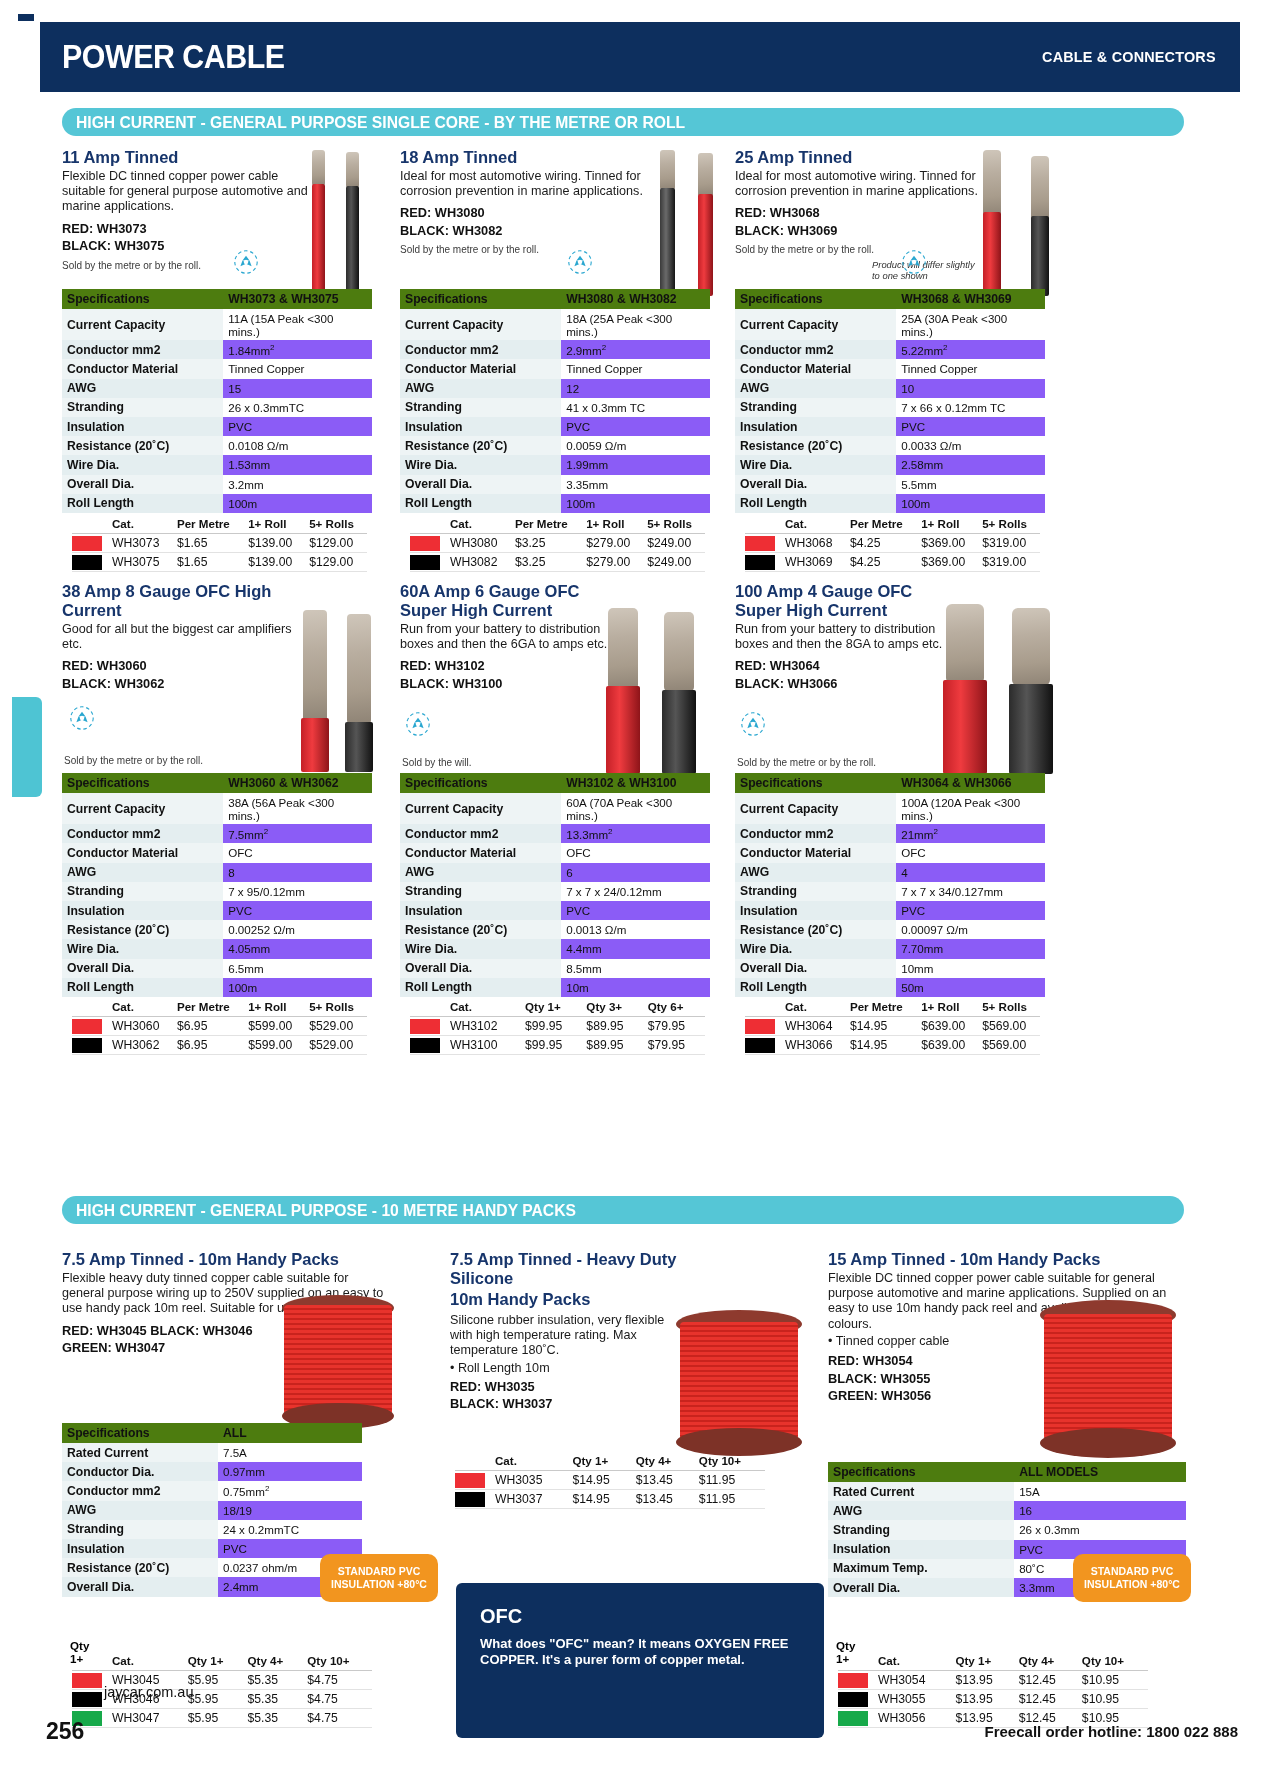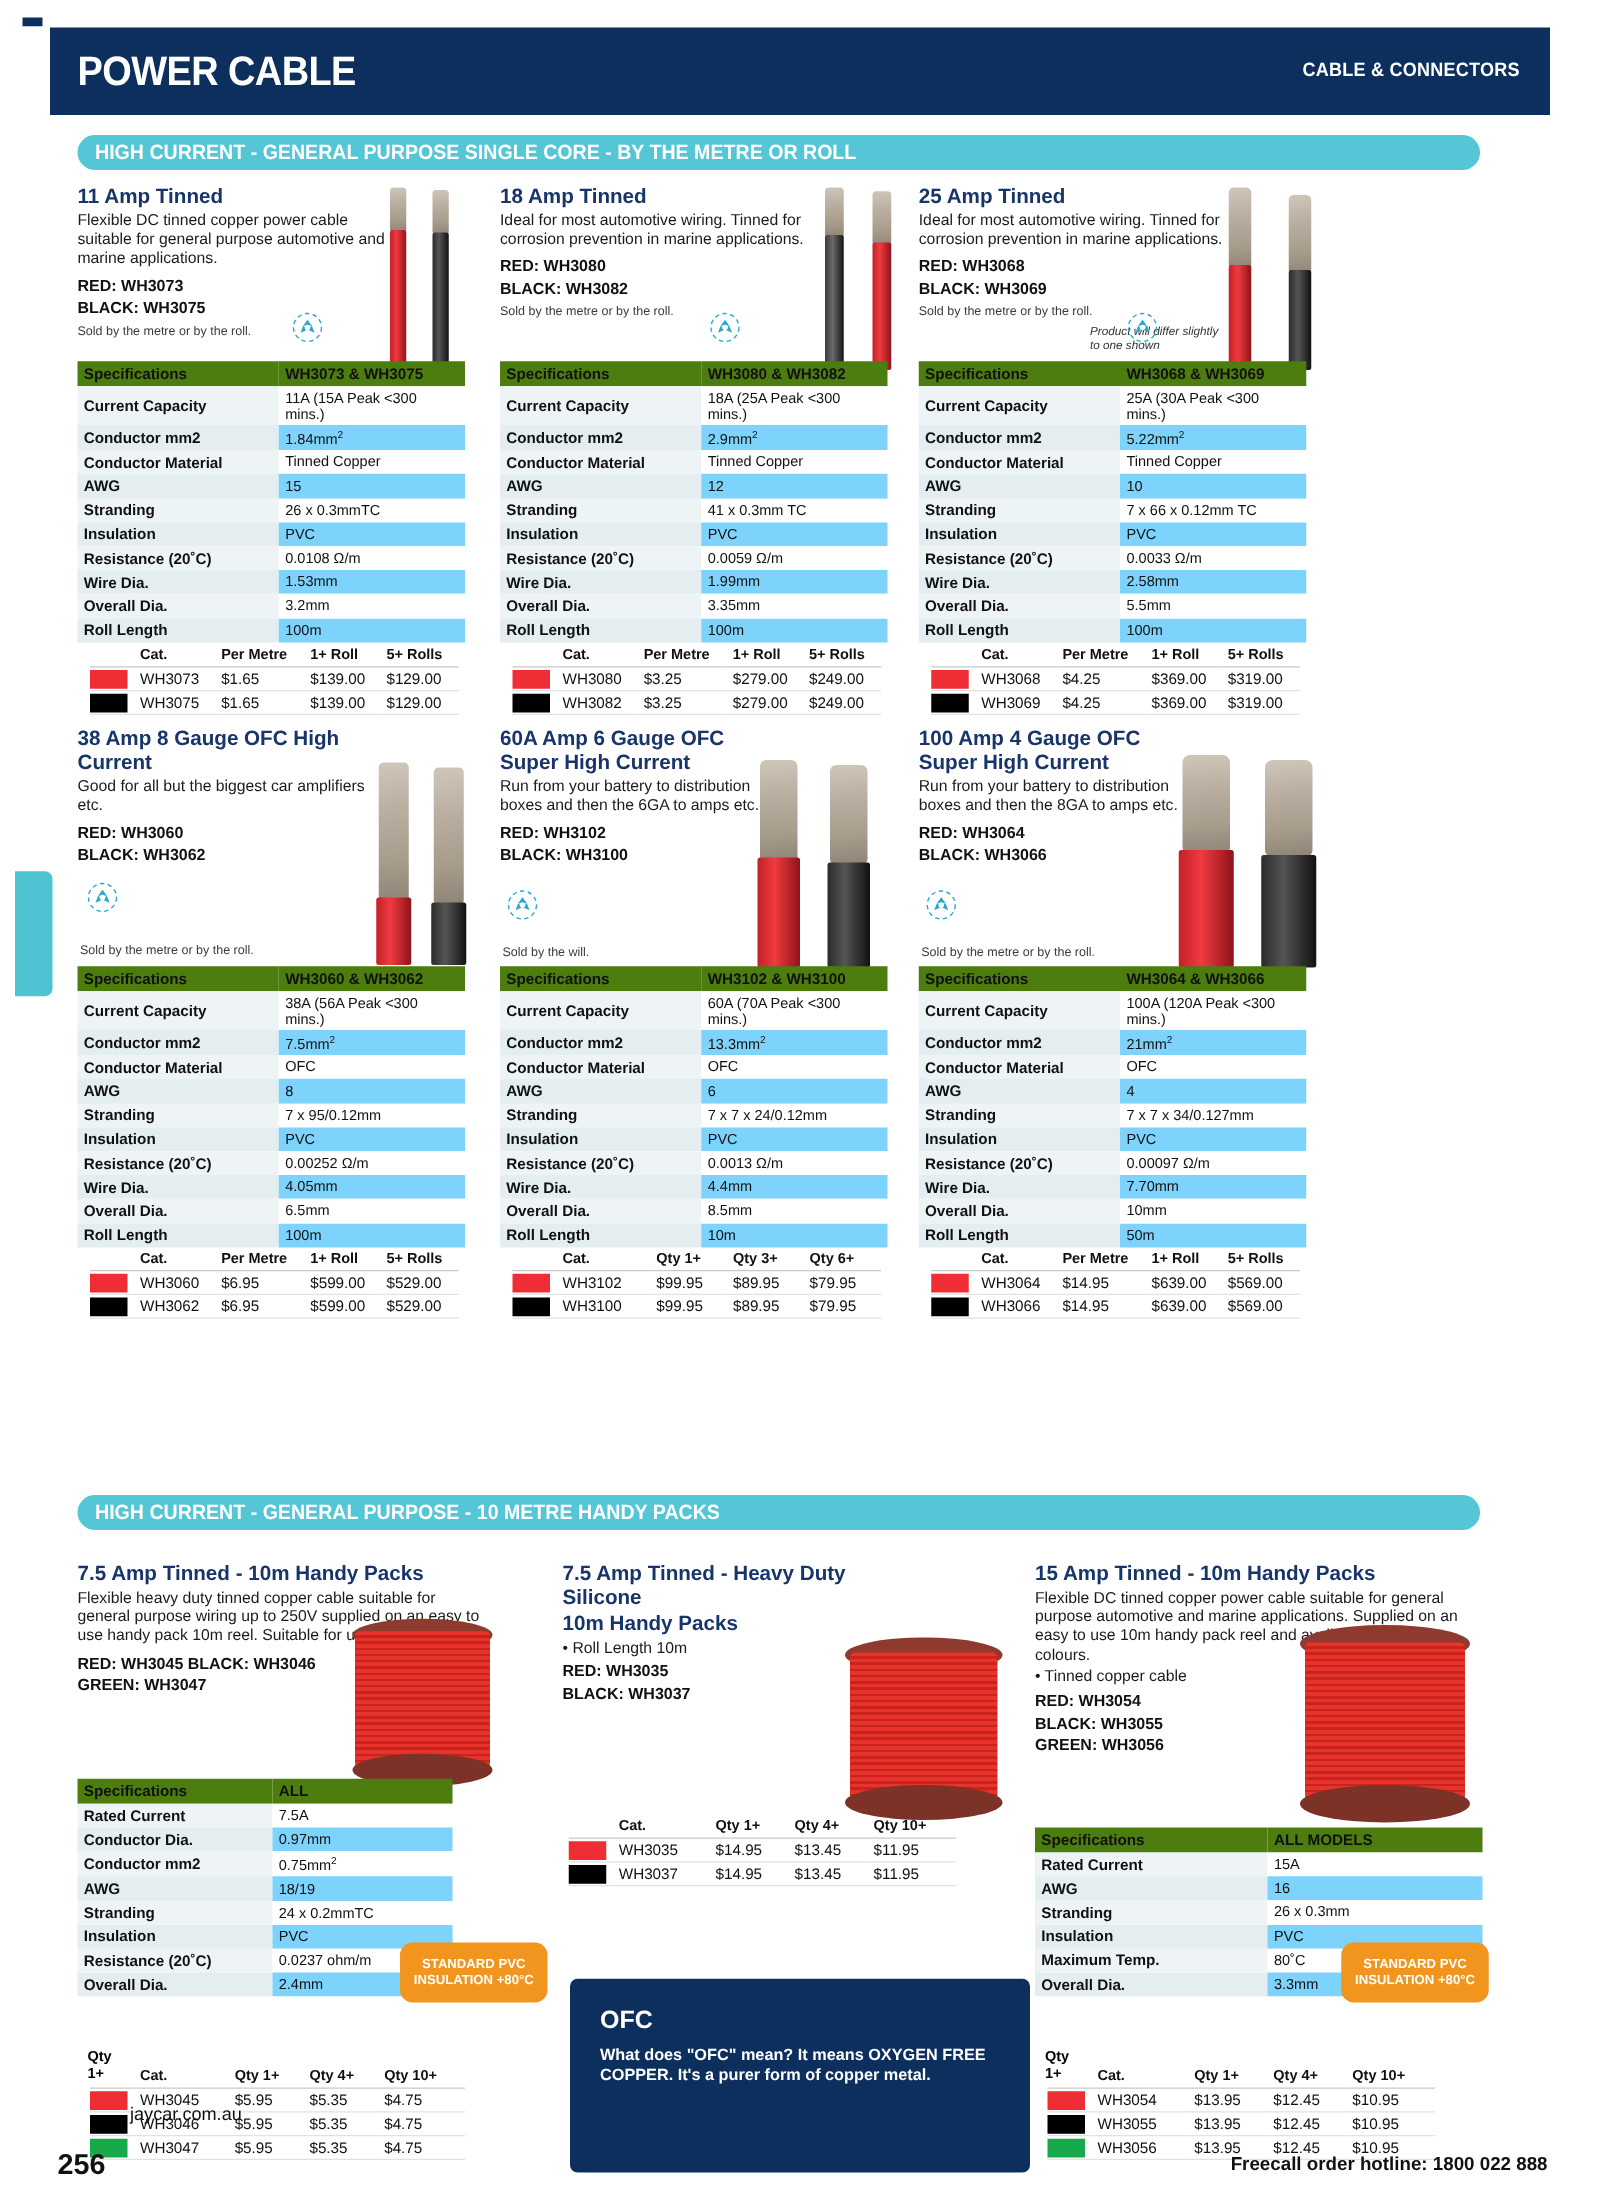--- a/index.html
+++ b/index.html
@@ -70,21 +70,21 @@
     border-collapse: collapse; width: 310px; font-size: 11.6px;
   }
   table.spec th {
     text-align: left; font-weight: 700; font-size: 12.2px; color: #111;
     background: #4d7c0f; padding: 3px 5px;
   }
   table.spec td { padding: 2.6px 5px; color: #111; }
   table.spec td.k { font-weight: 700; font-size: 12.2px; background: #eef4f5; width: 52%;}
   table.spec td.v { background: #fff; }
   table.spec tr.alt td.k { background: #e4eef0; }
-  table.spec tr.alt td.v { background: #7dd3fc; }
+  table.spec tr.alt td.v { background: #8b5cf6; }
   sup { font-size: 8px; }
 
   
   table.price { border-collapse: collapse; font-size: 12.2px; }
   table.price th {
     font-weight: 700; font-size: 11.6px; text-align: left;
     padding: 1px 4px 3px 4px; color: #111; border-bottom: 1px solid #c9c9c9;
   }
   table.price td { padding: 2px 4px; color: #111; border-bottom: 1px solid #e2e2e2; }
   .swatch { width: 30px; height: 15px; display: block; }
@@ -842,20 +842,21 @@
         <td>$5.95</td>
         <td>$5.35</td>
         <td>$4.75</td>
       </tr>
     </tbody>
 </table>
 
 <div class="product" style="left:450px; top:1250px; width:240px;">
   <div class="p-title">7.5 Amp Tinned - Heavy Duty Silicone</div>
   <div class="p-title">10m Handy Packs</div>
+  <div class="p-desc" style="width:220px; margin-top:4px;">Silicone rubber insulation, very flexible with high temperature rating. Max temperature 180˚C.</div>
   <div class="p-desc" style="width:220px; margin-top:2px;">• Roll Length 10m</div>
   <div class="p-code" style="margin-top:3px;">RED: WH3035</div>
   <div class="p-code">BLACK: WH3037</div>
 </div>
 <div class="reel" style="left:672px; top:1310px; width:135px; height:160px;">
   <div class="reel-flange" style="left:4px; top:0px; width:126px; height:28px;"></div>
   <div class="reel-body" style="left:8px; top:12px; width:118px; height:118px;"></div>
   <div class="reel-flange" style="left:4px; top:118px; width:126px; height:28px; background:#7d3227;"></div>
 </div>
 <table class="price" style="position:absolute; left:455px; top:1453px; width:310px;">

